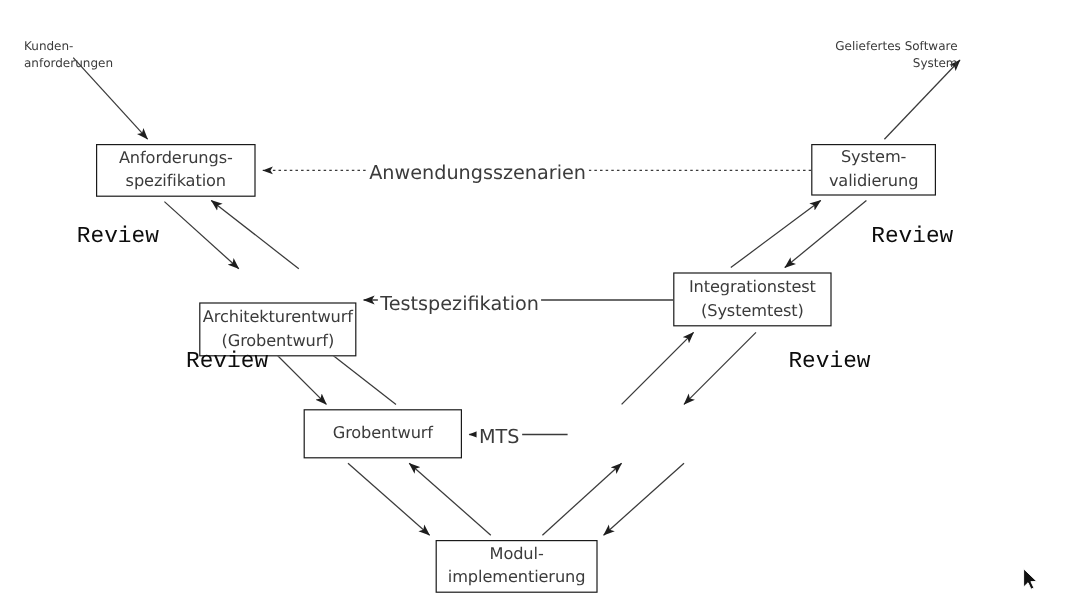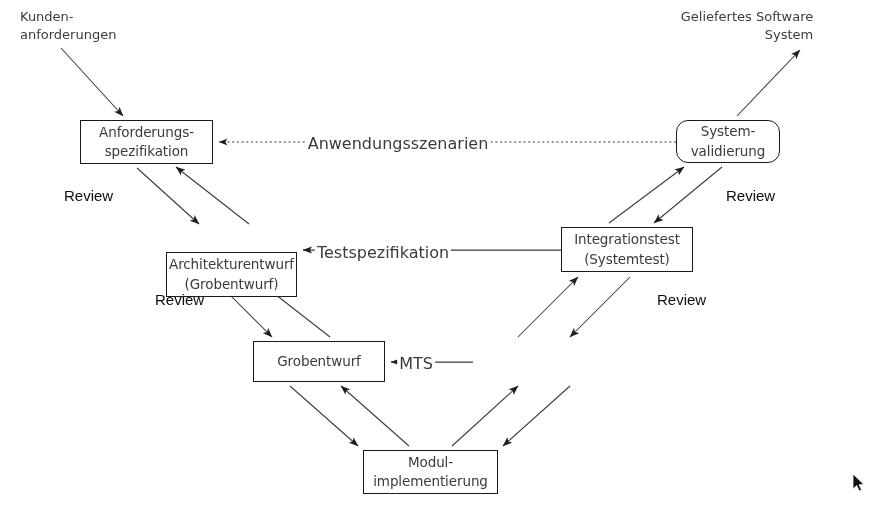--- a/index.html
+++ b/index.html
@@ -50,31 +50,32 @@
     font-size: 16px;
     line-height: 1;
     padding: 0 2px;
     z-index: 4;
     white-space: nowrap;
   }
   .ext-label {
     position: absolute;
     color: #3b3b3b;
     font-family: "DejaVu Sans", sans-serif;
-    font-size: 13px;
+    font-size: 10px;
     line-height: 1.42;
     z-index: 4;
     white-space: nowrap;
+    margin-top: 25px;
   }
   .ext-label.right-al { text-align: right; }
   .review-label {
     position: absolute;
     color: #0d0d0d;
-    font-family: Liberation Sans, sans-serif;
-    font-size: 15px;
+    font-family: Liberation Mono, monospace;
+    font-size: 19px;
     line-height: 1;
     z-index: 4;
     white-space: nowrap;
   }
   #cursor { position: absolute; z-index: 9; pointer-events: none; }
 </style>
 </head>
 <body>
 
 <div id="canvas">
@@ -118,21 +119,21 @@
 
       <path d="M452,446 L518,386" stroke-width="1.05" marker-end="url(#ah)"></path>
       <path d="M570,386 L503,446" stroke-width="1.05" marker-end="url(#ah)"></path>
     </g>
   </svg>
 
   <div class="node" id="n0" style="left: 80px; top: 120px; width: 133px; height: 44px;">
       <span class="ln">Anforderungs-</span>
       <span class="ln">spezifikation</span>
     </div>
-  <div class="node" id="n1" style="left: 676px; top: 120px; width: 104px; height: 43px; border-radius: 12px;">
+  <div class="node" id="n1" style="left: 676px; top: 120px; width: 104px; height: 43px;">
       <span class="ln">System-</span>
       <span class="ln">validierung</span>
     </div>
   <div class="node" id="n2" style="left: 166px; top: 228px; width: 131px; height: 45px; margin-top: 24px;">
       <span class="ln">Architekturentwurf</span>
       <span class="ln">(Grobentwurf)</span>
     </div>
   <div class="node" id="n3" style="left: 561px; top: 227px; width: 132px; height: 45px;">
       <span class="ln">Integrationstest</span>
       <span class="ln">(Systemtest)</span>

